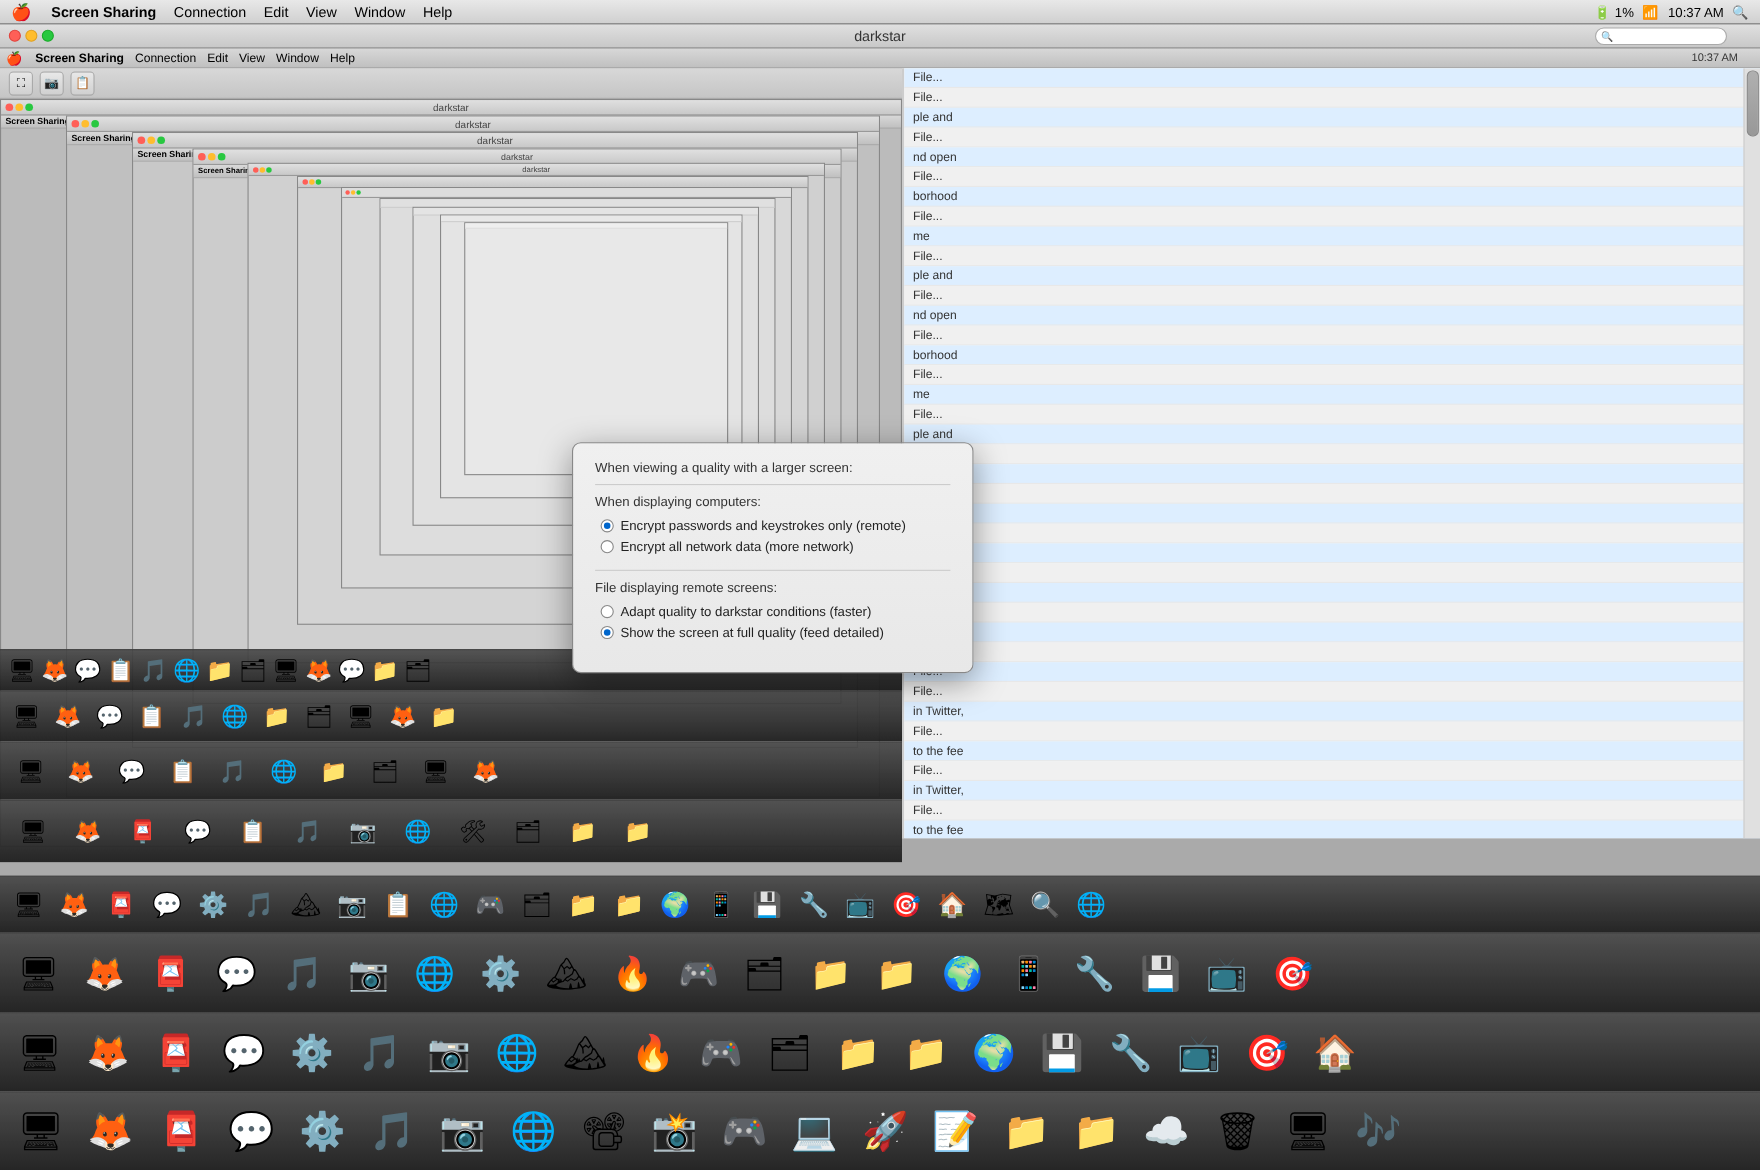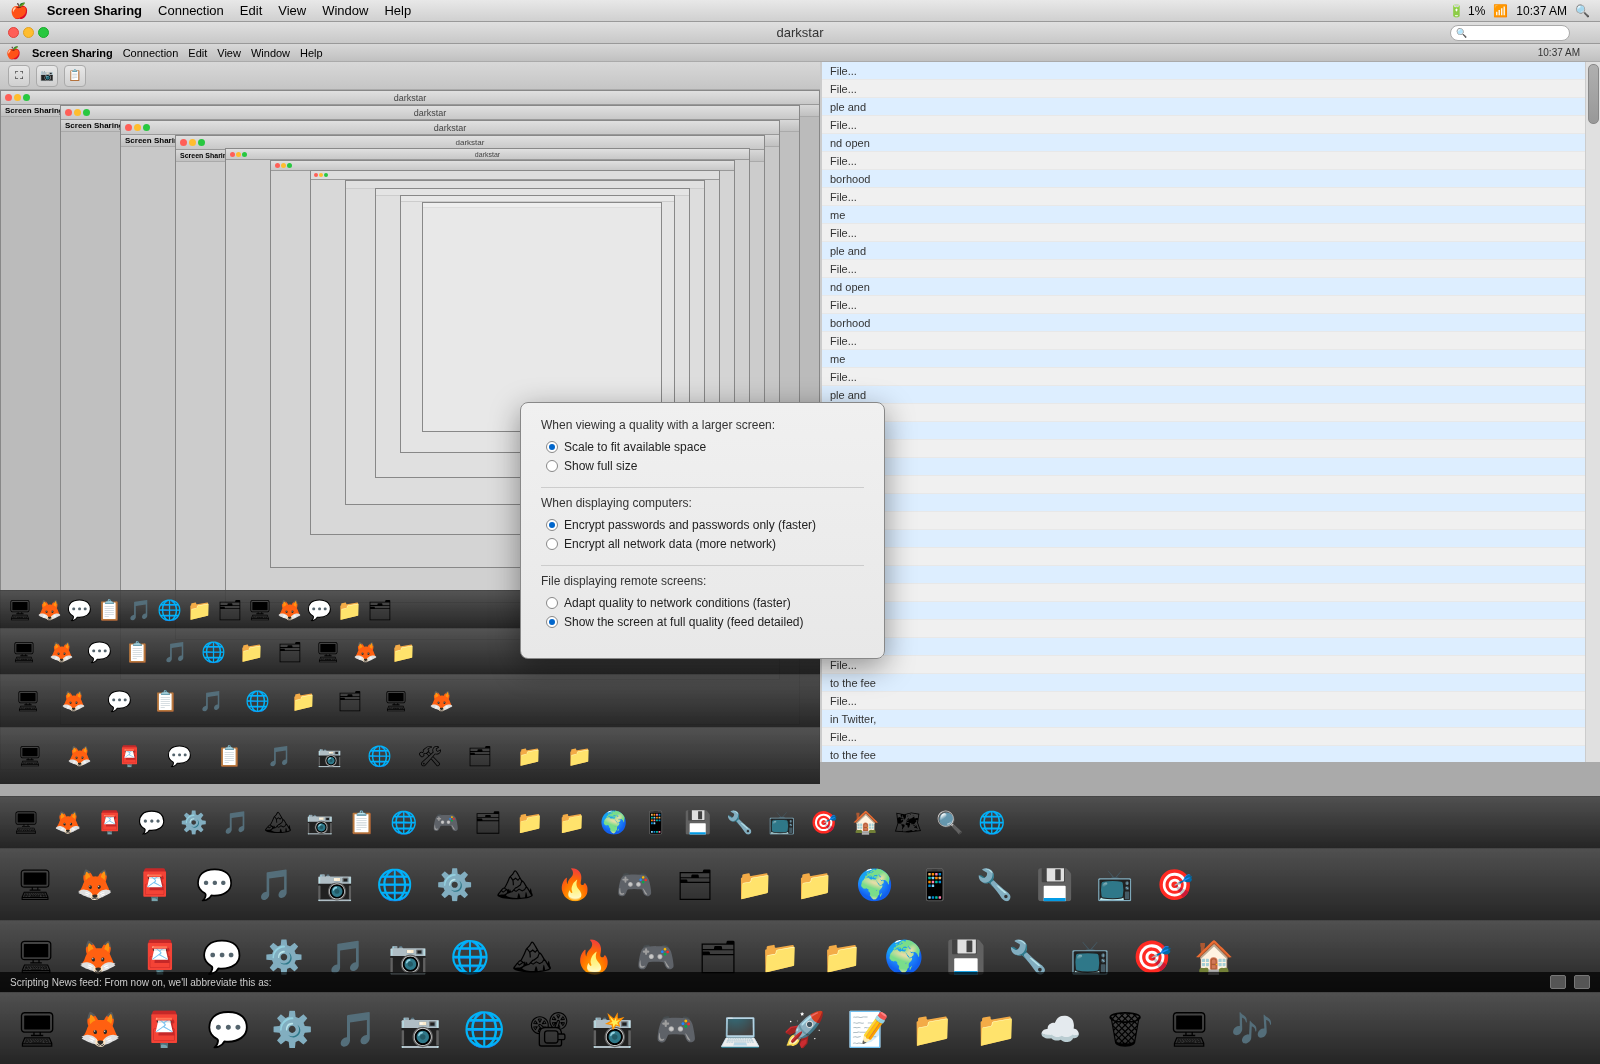--- a/index.html
+++ b/index.html
@@ -589,52 +589,42 @@
         <div class="content-row" style="background: rgb(240, 240, 240);">File...</div>
         <div class="content-row" style="background: rgb(221, 238, 255);">to the fee</div>
       </div>
   </div>
 
   <div class="prefs-dialog">
 
     <div class="prefs-body">
 
       <div class="prefs-section-title">When viewing a quality with a larger screen:</div>
-      <div class="prefs-radio-group">
-        <div class="prefs-radio-item">
-          <div class="radio-btn checked"></div>
-          <span>Scale to fit available space</span>
-        </div>
-        <div class="prefs-radio-item">
-          <div class="radio-btn"></div>
-          <span>Show full size</span>
-        </div>
-      </div>
 
       <div class="prefs-divider"></div>
 
       <div class="prefs-section-title">When displaying computers:</div>
       <div class="prefs-radio-group">
         <div class="prefs-radio-item">
           <div class="radio-btn checked"></div>
-          <span>Encrypt passwords and passwords only (faster)</span>
+          <span>Encrypt passwords and keystrokes only (remote)</span>
         </div>
         <div class="prefs-radio-item">
           <div class="radio-btn"></div>
           <span>Encrypt all network data (more network)</span>
         </div>
       </div>
 
       <div class="prefs-divider"></div>
 
       <div class="prefs-section-title">File displaying remote screens:</div>
       <div class="prefs-radio-group">
         <div class="prefs-radio-item">
           <div class="radio-btn"></div>
-          <span>Adapt quality to network conditions (faster)</span>
+          <span>Adapt quality to darkstar conditions (faster)</span>
         </div>
         <div class="prefs-radio-item">
           <div class="radio-btn checked"></div>
           <span>Show the screen at full quality (feed detailed)</span>
         </div>
       </div>
     </div>
   </div>
 
   <div class="dock-area">
@@ -729,21 +719,14 @@
       <div class="di" style="width:62px; height:62px; font-size:34px;">📝</div>
       <div class="di" style="width:62px; height:62px; font-size:34px;">📁</div>
       <div class="di" style="width:62px; height:62px; font-size:34px;">📁</div>
       <div class="di" style="width:62px; height:62px; font-size:34px;">☁️</div>
       <div class="di" style="width:62px; height:62px; font-size:34px;">🗑</div>
       <div class="di" style="width:62px; height:62px; font-size:34px;">🖥</div>
       <div class="di" style="width:62px; height:62px; font-size:34px;">🎶</div>
     </div>
   </div>
 
-  <div style="position:absolute; bottom:72px; left:0; width:1600px; height:20px; background:rgba(0,0,0,0.7); display:flex; align-items:center; padding:0 10px; z-index:160;">
-    <span style="color:#ccc; font-size:10px;">Scripting News feed: From now on, we'll abbreviate this as:</span>
-    <div style="margin-left:auto; display:flex; gap:8px;">
-      <div style="width:16px; height:14px; background:#555; border:1px solid #777; border-radius:2px;"></div>
-      <div style="width:16px; height:14px; background:#555; border:1px solid #777; border-radius:2px;"></div>
-    </div>
-  </div>
 
 </div>
 
 </body></html>

